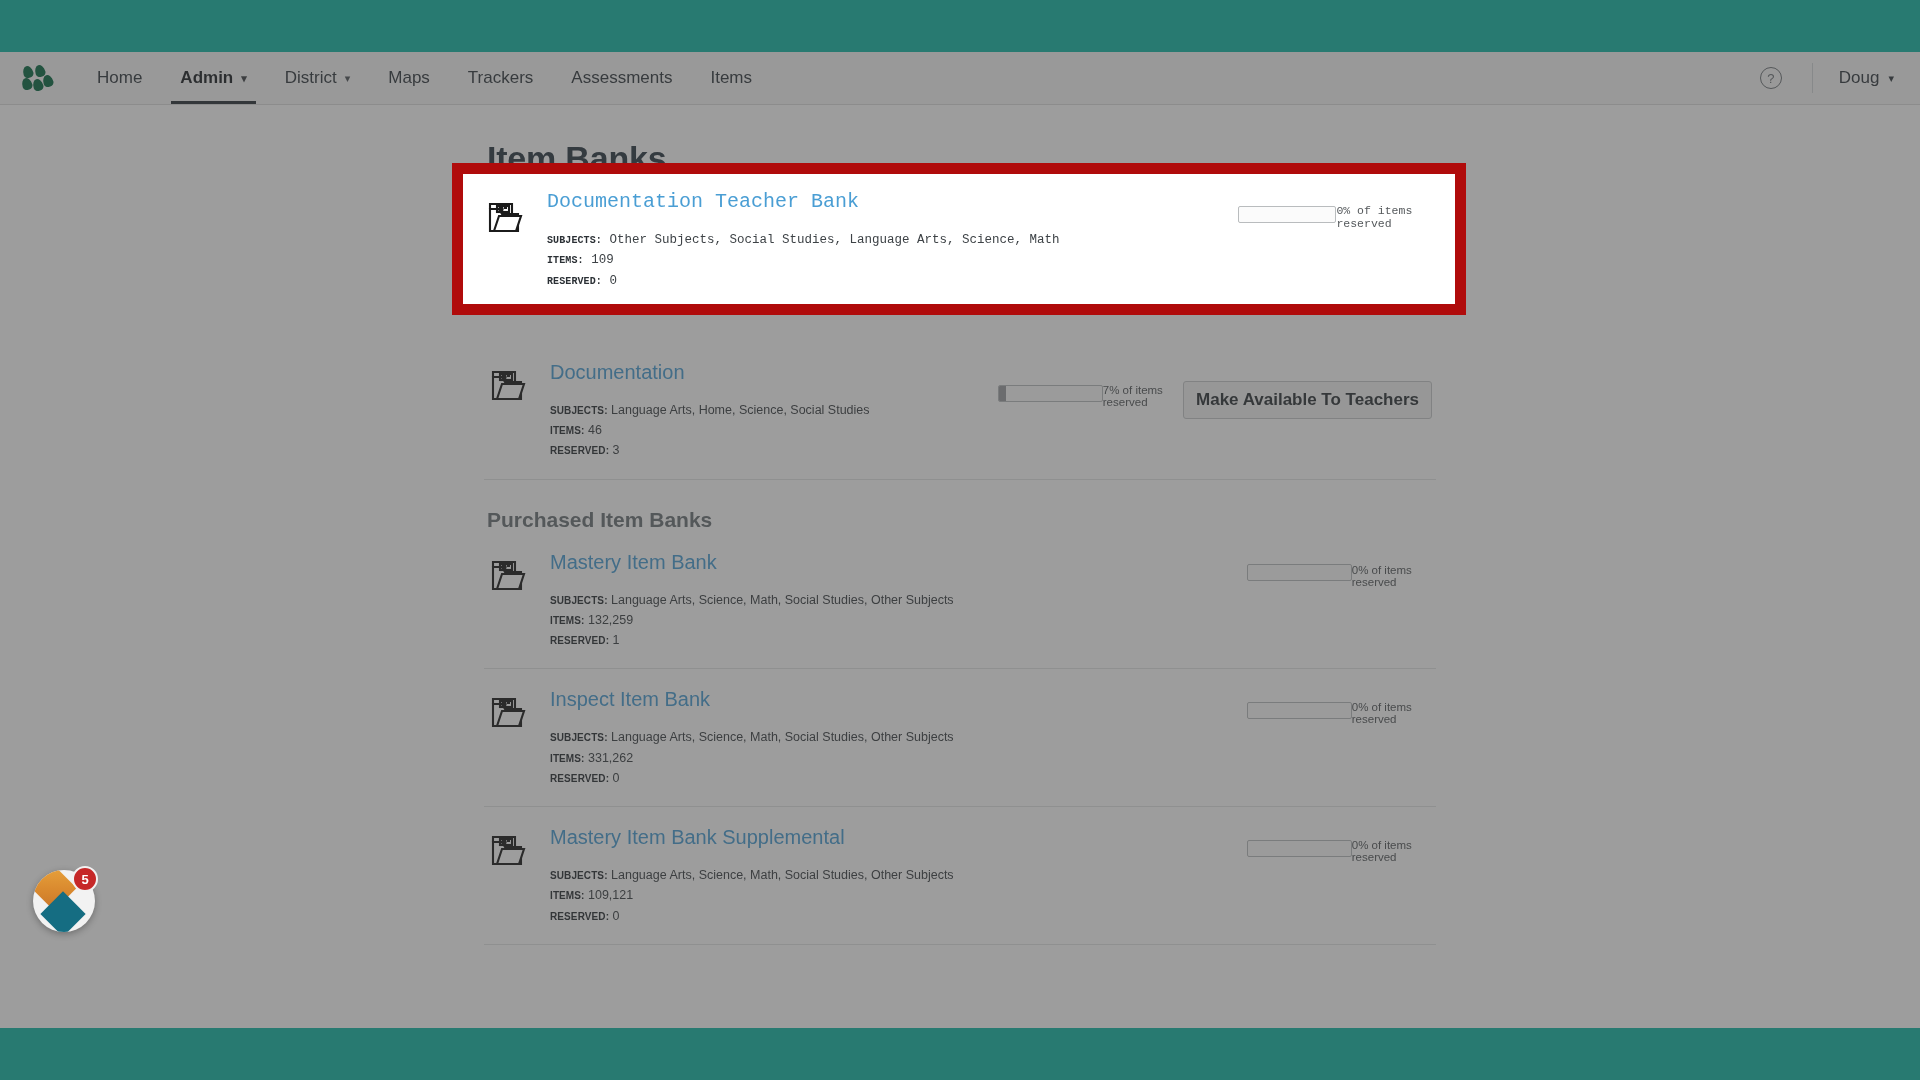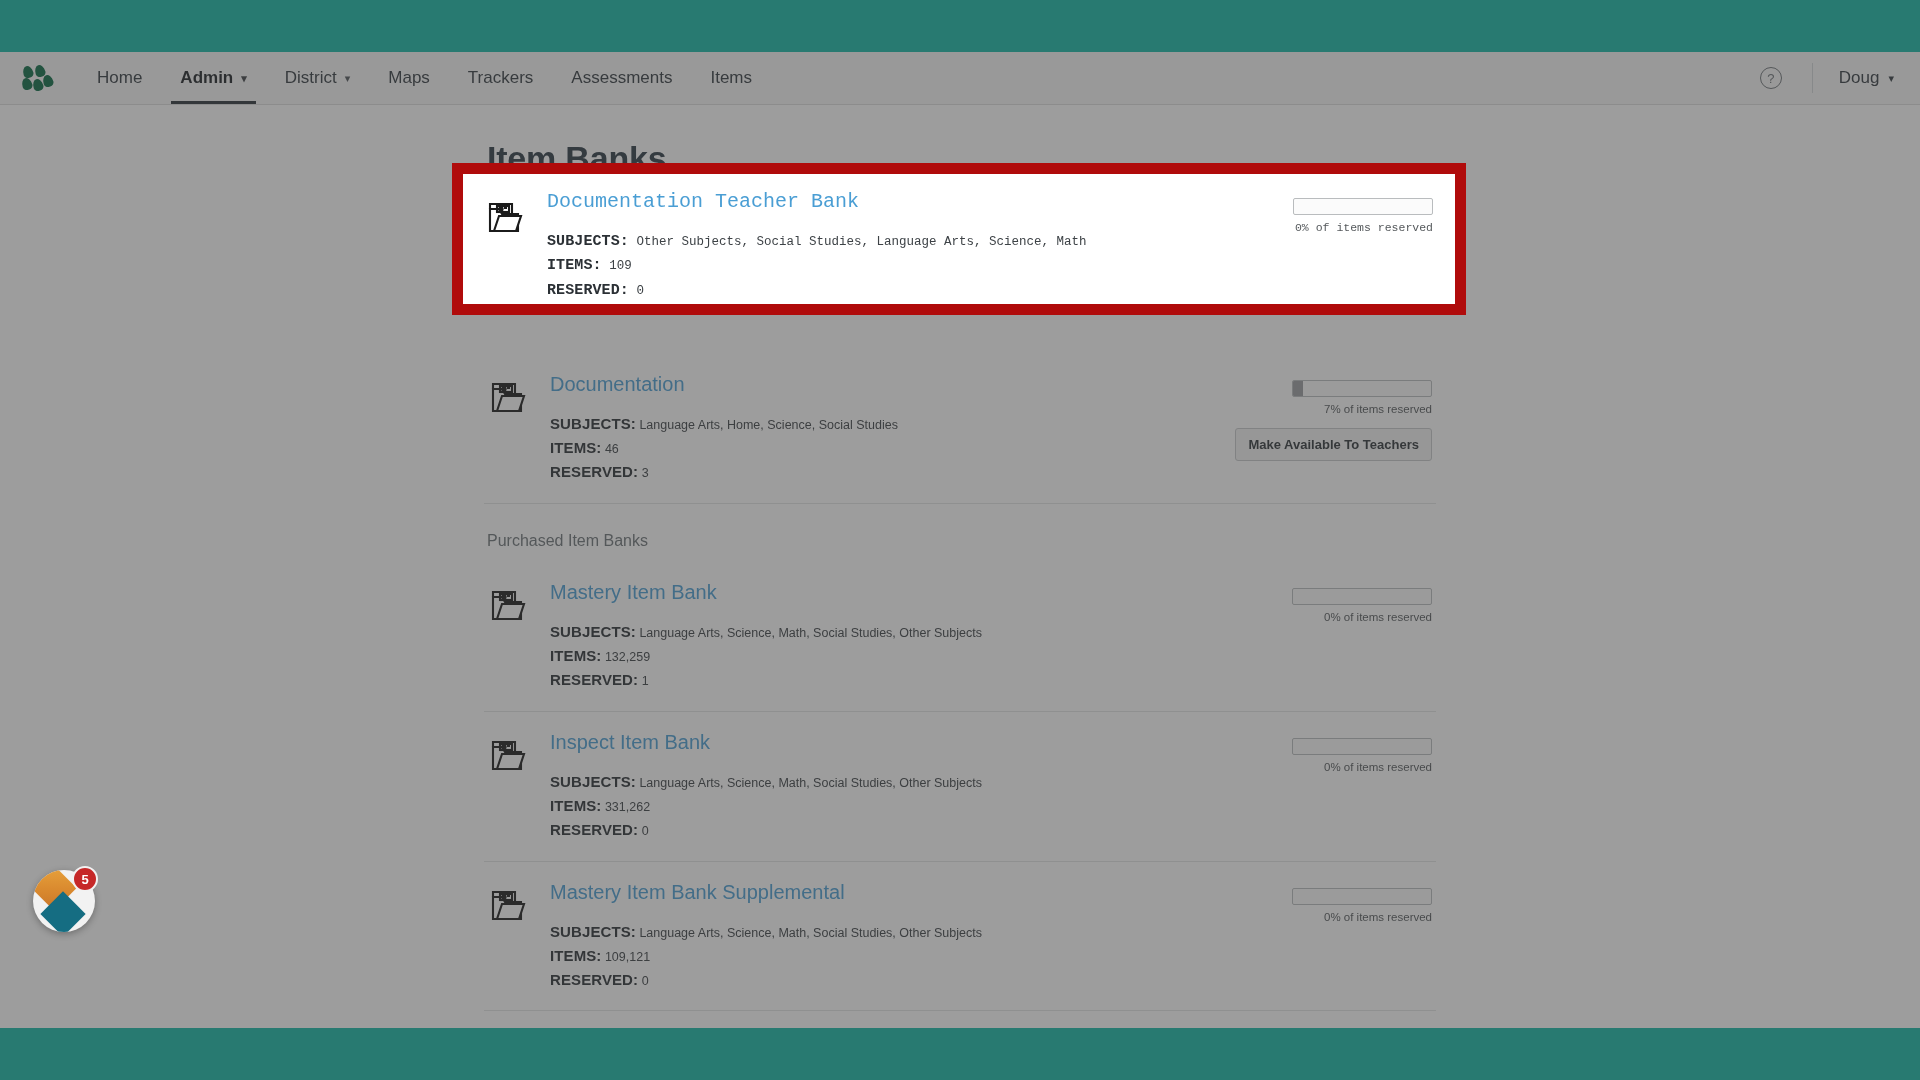--- a/index.html
+++ b/index.html
@@ -51,50 +51,50 @@
   
   #page { position: absolute; left: 0; top: 53px; width: 1920px; height: 923px; background: #fff; }
   #content { width: 952px; margin: 0 auto; padding-top: 34px; }
 
   h1#page-title {
     font-size: 34px; font-weight: bold; color: #2d3a45;
     letter-spacing: -.2px; margin-bottom: 26px; padding-left: 3px;
   }
 
   .section-title {
-    font-size: 16px; color: #6d7478; font-weight: normal;
-    padding-left: 3px; margin-top: 28px; margin-bottom: 12px;
+    font-size: 21px; color: #6d7478; font-weight: bold;
+    padding-left: 3px; margin-top: 28px; margin-bottom: 0;
   }
 
   .bank-row {
     display: flex; align-items: flex-start;
     padding: 18px 4px 18px 4px;
     border-bottom: 1px solid #e2e4e5;
     min-height: 108px;
   }
   .bank-row.no-border { border-bottom: none; }
 
   .bank-icon { width: 62px; flex: 0 0 62px; padding-top: 6px; }
   .bank-main { flex: 1 1 auto; padding-right: 14px; }
   .bank-name {
     font-size: 20px; color: #4a9ed4; cursor: pointer; line-height: 1.2;
     margin-bottom: 16px; display: inline-block;
   }
   .meta { font-size: 12.5px; color: #3d4246; line-height: 1.62; }
-  .meta b { font-size: 15px; letter-spacing: .1px; font-weight: bold; color: #2b3035; }
-
-  .bank-side { flex: 0 0 180px; display: flex; flex-direction: column; align-items: flex-end; padding-top: 8px; }
+  .meta b { font-size: 10px; letter-spacing: .1px; font-weight: bold; color: #2b3035; }
+
+  .bank-side { flex: 0 0 180px; display: flex; flex-direction: row; align-items: center; padding-top: 8px; }
   .progress-outer {
     width: 140px; height: 17px; border: 1px solid #b9bcbe; background: #fbfbfb;
     border-radius: 2px; overflow: hidden; position: relative;
   }
   .progress-inner { height: 100%; background: #9a9da0; }
   .progress-label { font-size: 11.5px; color: #55595c; margin-top: 6px; }
   .avail-btn {
-    margin-top: 13px; font-size: 13px; font-weight: bold; color: #2f3539;
+    margin-top: 13px; font-size: 17px; font-weight: bold; color: #2f3539;
     background: #f2f2f2; border: 1px solid #c6c9cb; border-radius: 3px;
     padding: 8px 12px; cursor: pointer; white-space: nowrap;
   }
 
   
   #spotlight {
     position: absolute; left: 452px; top: 163px; width: 1014px; height: 152px;
     background: #ffffff; border: 11px solid #b00b0b; z-index: 40;
     display: flex; align-items: flex-start; padding: 16px 22px 0 22px; font-family: Liberation Mono, monospace;
   }

